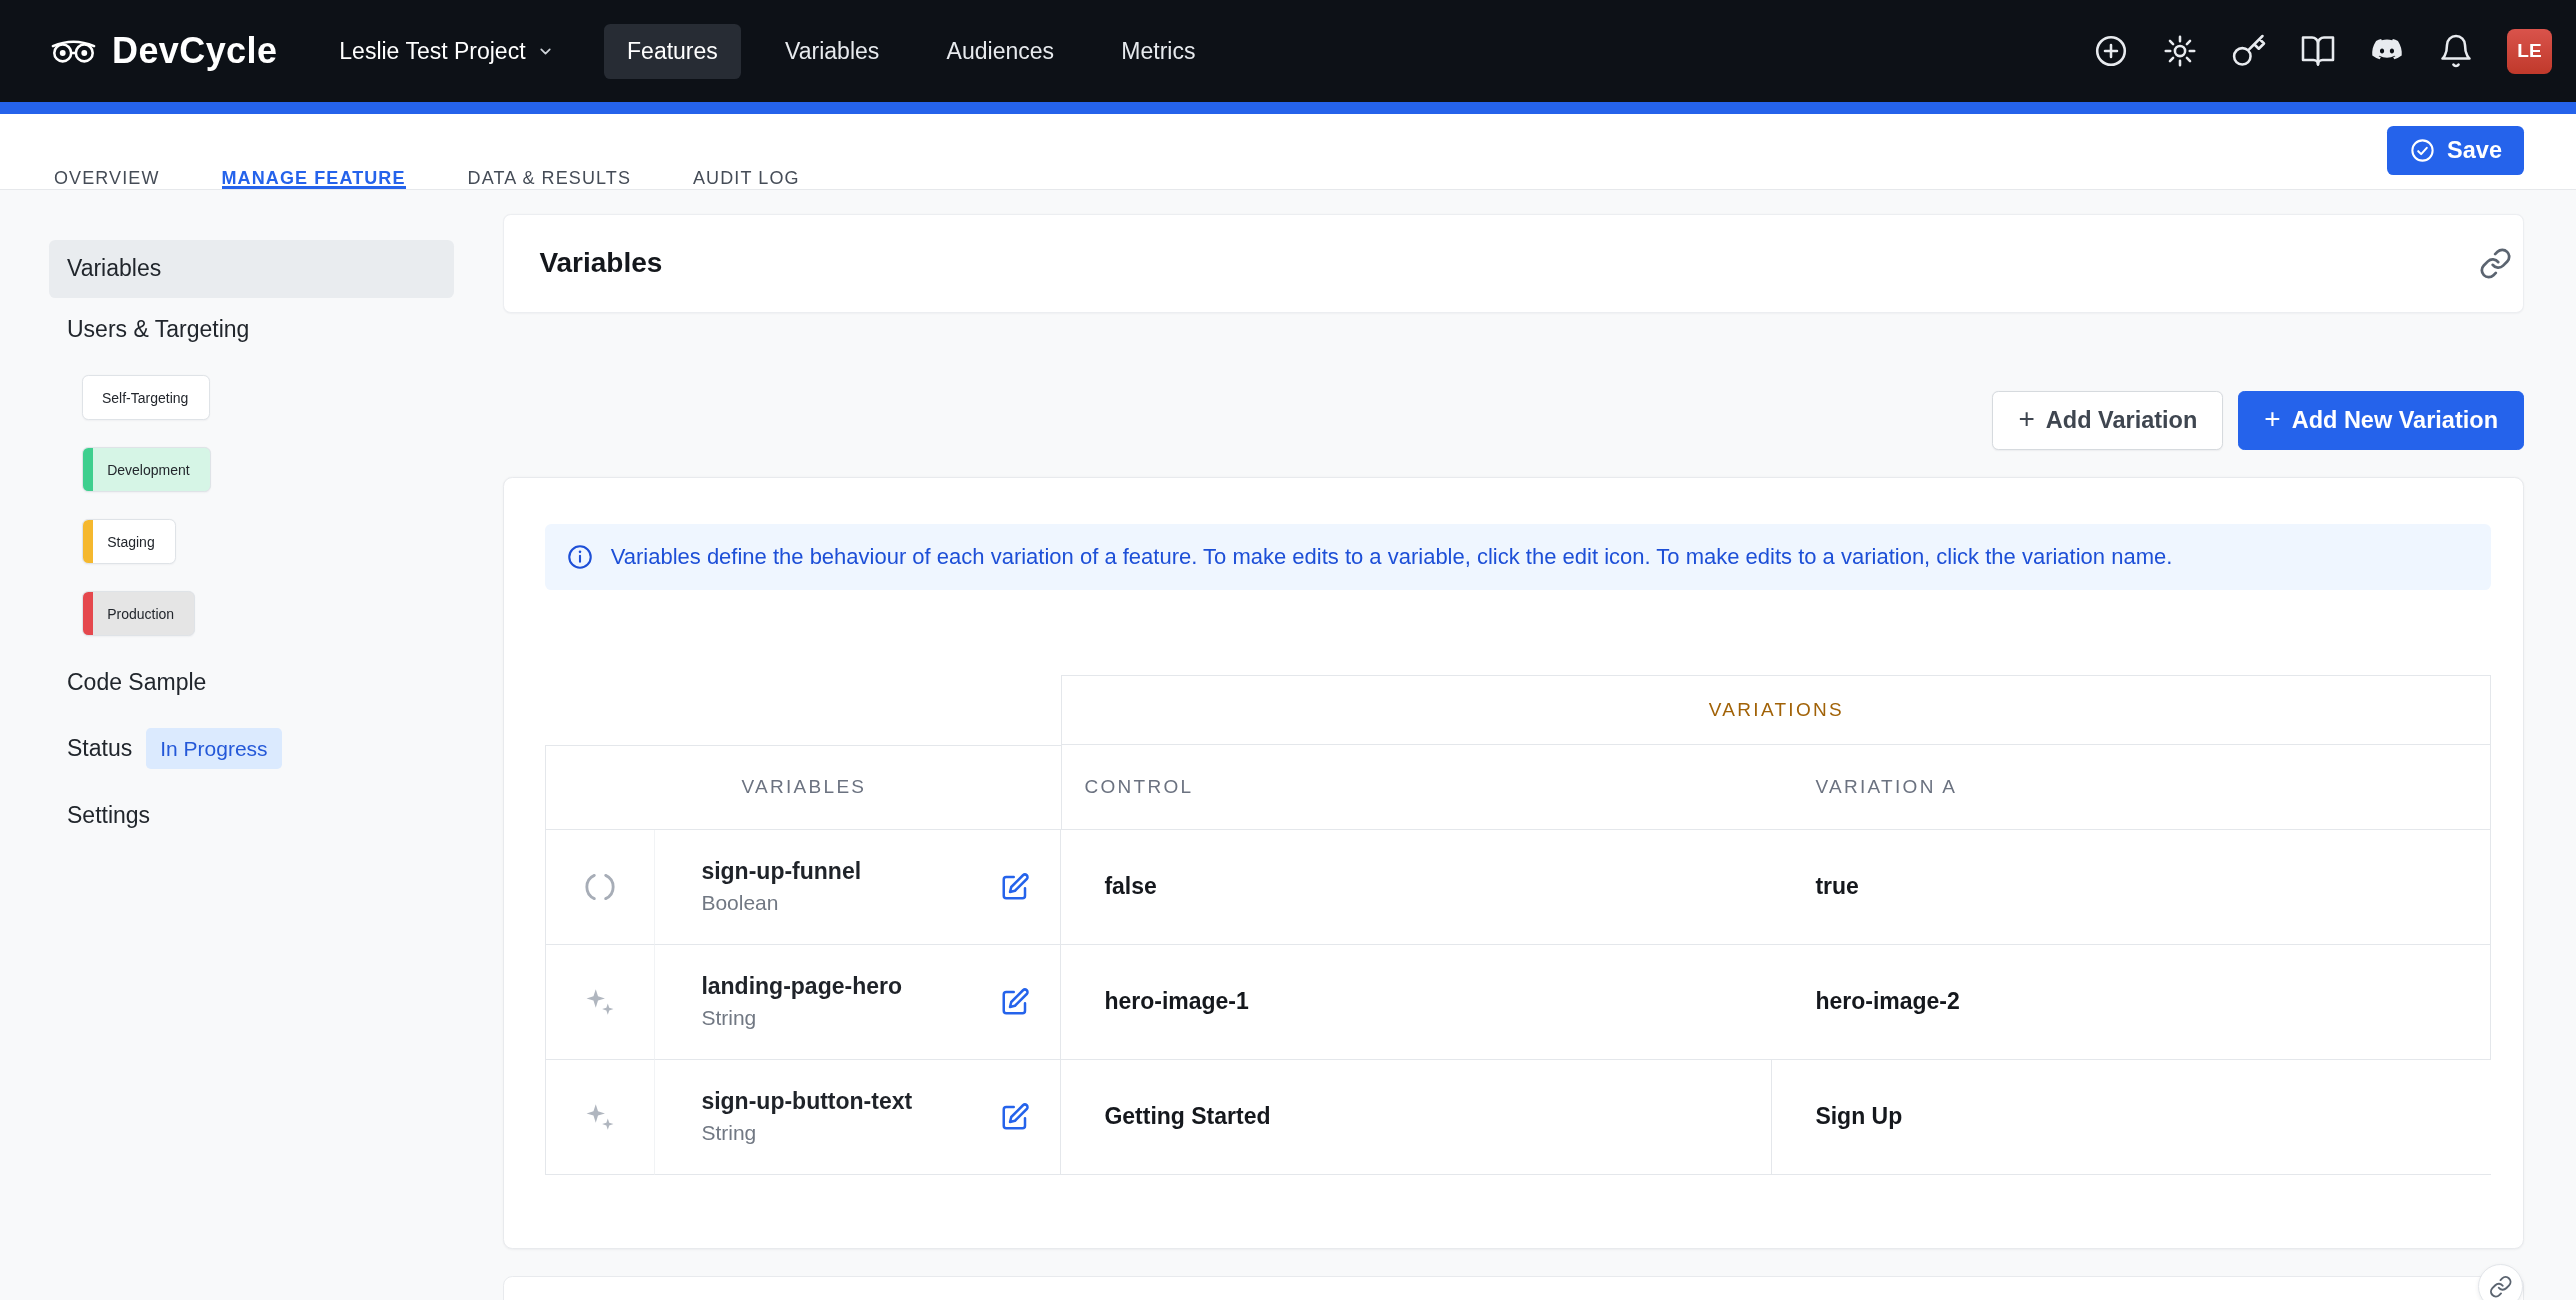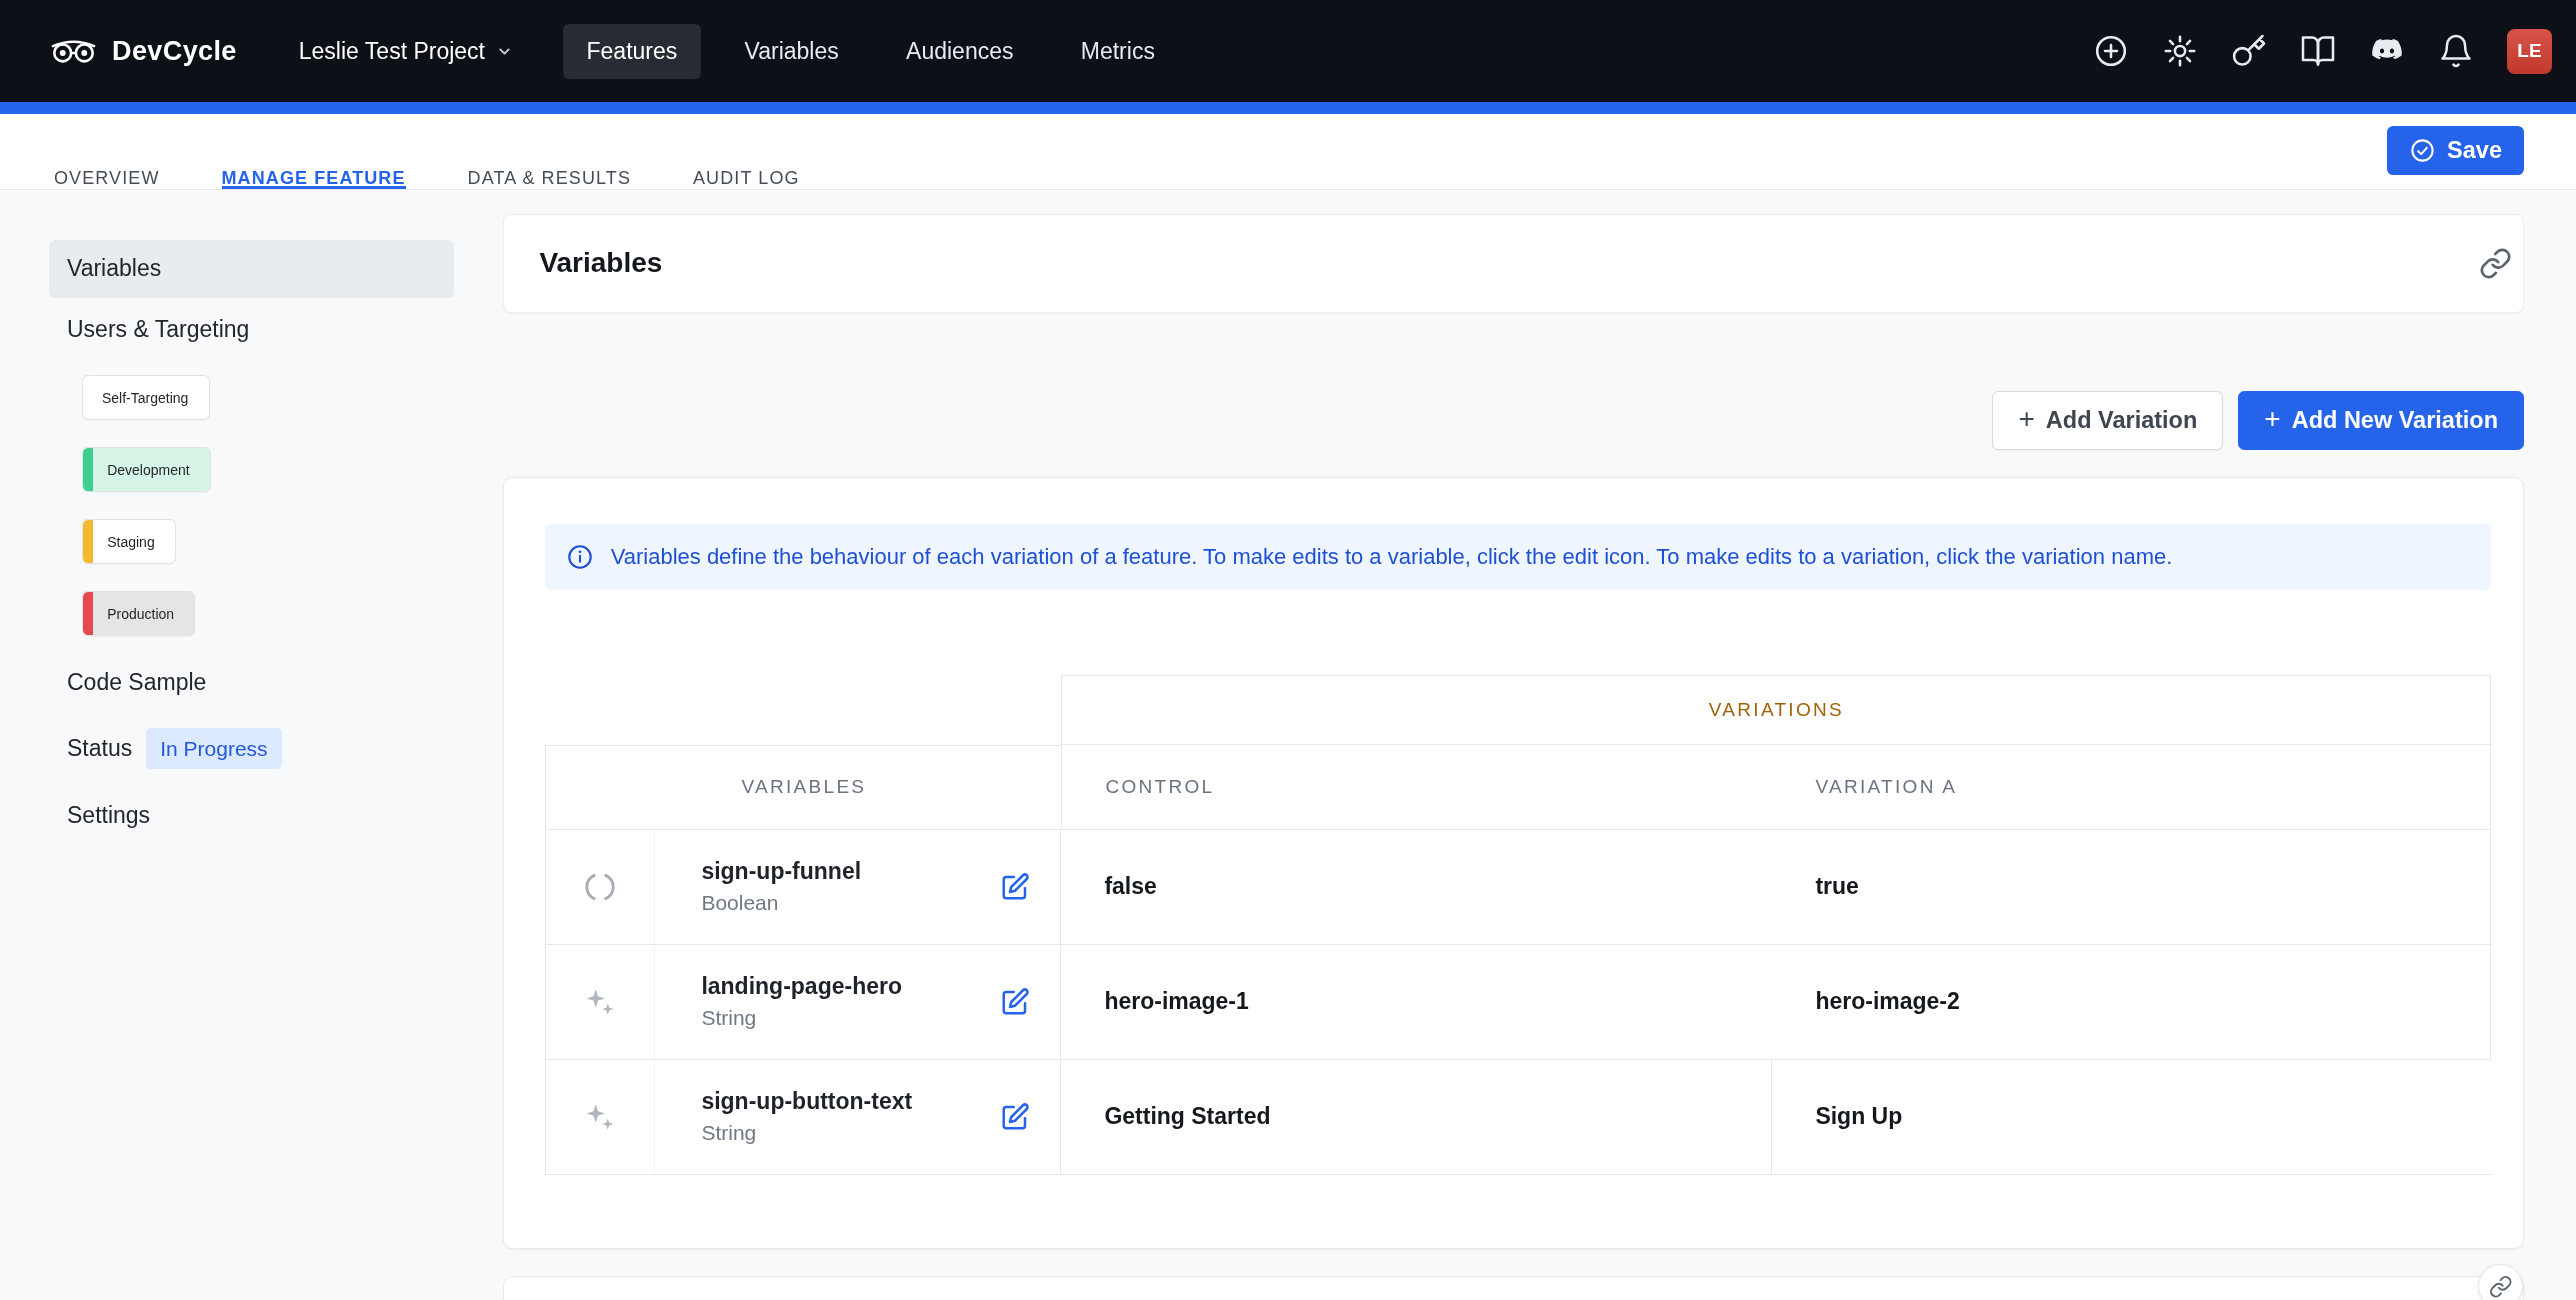--- a/index.html
+++ b/index.html
@@ -10,21 +10,21 @@
     --border:#e4e7eb;
   }
   *{box-sizing:border-box;}
   html,body{margin:0;padding:0;width:2576px;height:1301px;overflow:hidden;
     font-family:"Liberation Sans","DejaVu Sans",sans-serif;background:var(--page-bg);}
 
   
   .navbar{height:102px;background:var(--navbar-bg);display:flex;align-items:center;
     padding:0 24px 0 49px;color:#fff;}
   .brand{display:flex;align-items:center;gap:14px;cursor:pointer;}
-  .brand-name{font-size:27px;font-weight:700;letter-spacing:0.4px;color:#fff;}
+  .brand-name{font-size:36px;font-weight:700;letter-spacing:0.4px;color:#fff;}
   .project-selector{margin-left:56px;display:flex;align-items:center;gap:11px;
     background:none;border:none;color:#fff;font-size:23px;font-family:inherit;cursor:pointer;}
   .nav-items{display:flex;align-items:center;margin-left:44px;gap:20.3px;}
   .nav-item{font-size:23px;color:#e7eaee;padding:14px 23.5px;border-radius:6.3px;cursor:pointer;text-decoration:none;}
   .nav-item.active{background:#272c34;color:#fff;}
   .nav-right{margin-left:auto;display:flex;align-items:center;gap:33px;}
   .icon-btn{background:none;border:none;padding:0;cursor:pointer;display:flex;align-items:center;}
   .nav-icon{width:36px;height:36px;fill:none;stroke:#e8ebef;stroke-width:1.7;
     stroke-linecap:round;stroke-linejoin:round;}
   .avatar{width:45px;height:45px;border-radius:7.8px;background:linear-gradient(180deg,#d9534b,#c0392b);
@@ -92,21 +92,21 @@
   
   .vtable{margin-top:85px;display:grid;grid-template-columns:110px 406px 711px 719px;
     grid-template-rows:70px 85px 115px 115px 115px;}
   .cell{display:flex;align-items:center;background:#fff;}
   .spacer{grid-column:1/3;background:transparent;}
   .variations-head{grid-column:3/5;justify-content:center;border:0.8px solid var(--border);
     font-size:19px;letter-spacing:2.3px;color:#a16207;}
   .col-head{font-size:19px;letter-spacing:2.3px;color:#6b7280;}
   .left-head{grid-column:1/3;justify-content:center;border-left:0.8px solid var(--border);
     border-top:0.8px solid var(--border);border-bottom:0.8px solid var(--border);}
-  .control-head{border-left:0.8px solid var(--border);border-bottom:0.8px solid var(--border);padding-left:43px;}
+  .control-head{border-left:0.8px solid var(--border);border-bottom:0.8px solid var(--border);padding-left:22px;}
   .variation-head{border-right:0.8px solid var(--border);border-bottom:0.8px solid var(--border);padding-left:43px;}
   .icon-cell{justify-content:center;border-left:0.8px solid var(--border);border-bottom:0.8px solid var(--border);
     border-right:0.8px solid #f1f3f5;}
   .name-cell{justify-content:space-between;border-bottom:0.8px solid var(--border);
     border-right:0.8px solid var(--border);padding:0 30px 0 46px;}
   .vname{font-size:23px;font-weight:700;color:#1f2329;}
   .vtype{font-size:21px;color:#717883;margin-top:5.5px;}
   .edit-btn{background:none;border:none;padding:0;cursor:pointer;display:flex;}
   .edit-icon{width:30px;height:30px;fill:none;stroke:var(--accent);stroke-width:2;stroke-linecap:round;stroke-linejoin:round;}
   .val-cell{font-size:23px;font-weight:600;color:#15181d;padding-left:43px;border-bottom:0.8px solid var(--border);}

